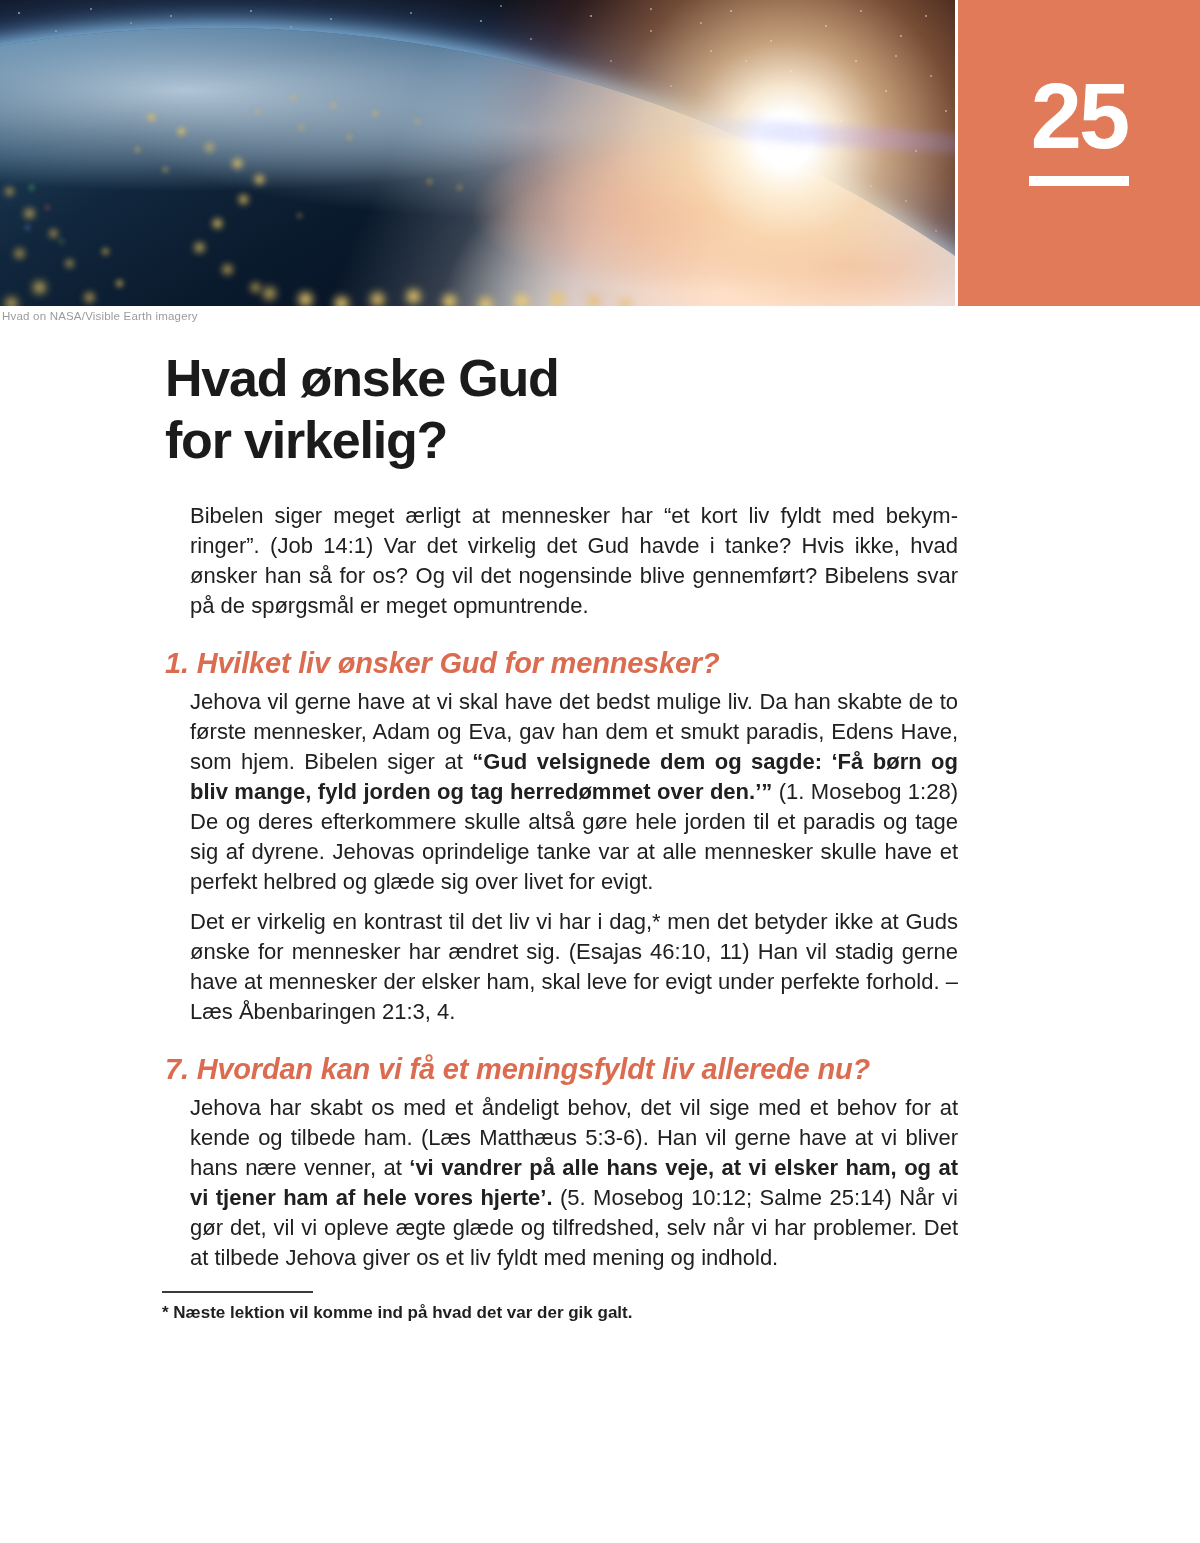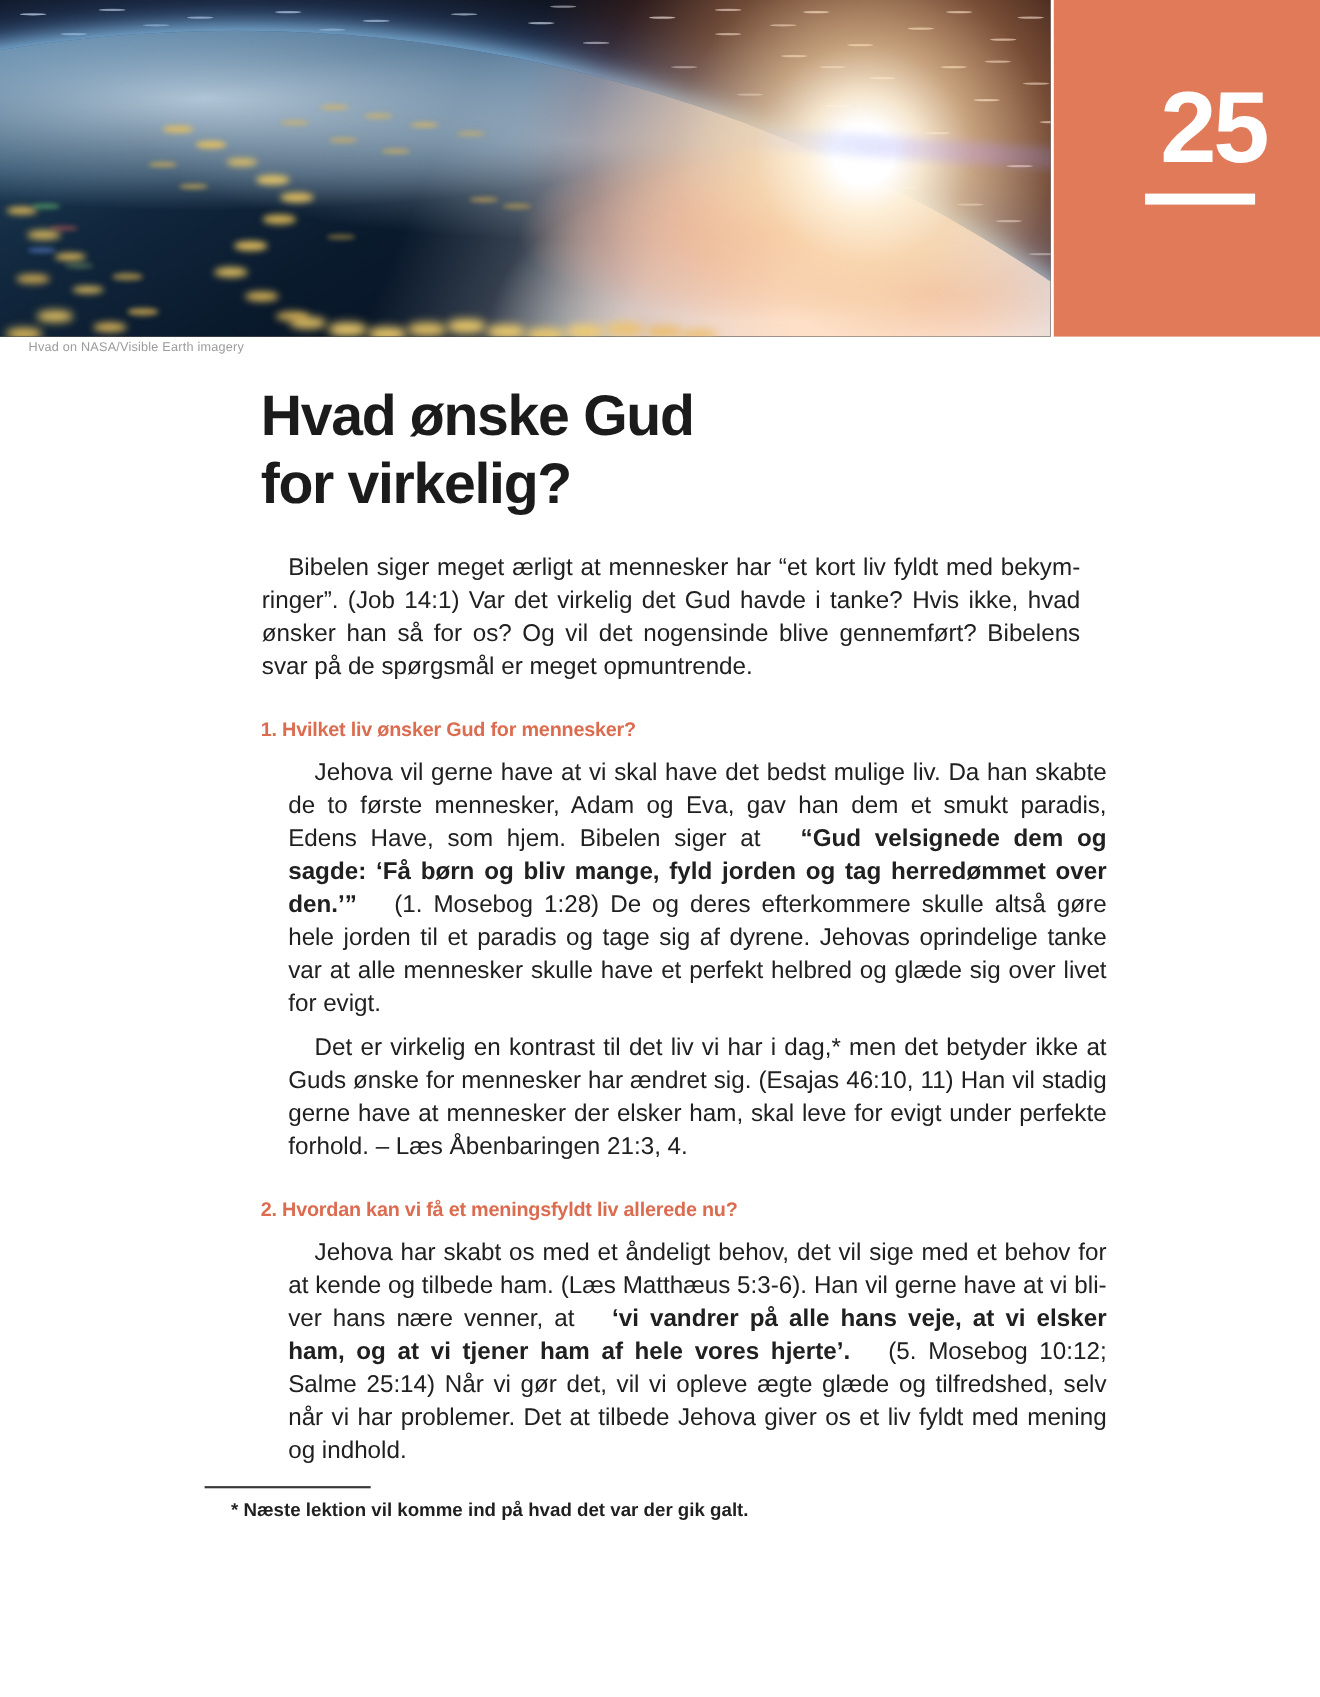--- a/index.html
+++ b/index.html
@@ -1,19 +1,19 @@
 <!DOCTYPE html>
 <html lang="da" style="--accent: #e17a58; --heading: #db6c50;"><head>
 <meta charset="utf-8">
 <style>
   :root {
     --accent: #e17a58;
     --heading: #db6c50;
   }
-  * { box-sizing: border-box; padding-left: 24px; }
+  * { box-sizing: border-box; }
   html, body { margin: 0; padding: 0; }
   body {
     width: 1200px; height: 1543px;
     background: #ffffff;
     font-family: "Liberation Sans", sans-serif;
     color: #202020;
     position: relative;
     overflow: hidden;
   }
 
@@ -172,22 +172,22 @@
   }
   .body-para {
     margin: 10px 0 10px 25px; width: 768px;
     font-size: 22px; line-height: 30px;
     text-align: justify; hyphens: manual;
     color: #202020;
   }
   .intro { margin-top: 0; margin-bottom: 24px; }
   .section-heading {
     margin: 28px 0 6px 0;
-    font-size: 18px; line-height: 28px; font-weight: bold;
-    color: var(--heading); letter-spacing: -0.2px;
+    font-size: 29px; line-height: 28px; font-weight: bold;
+    color: var(--heading); letter-spacing: -0.2px; font-style: italic;
   }
   .b { font-weight: bold; }
   .footnote-rule { margin: 18px 0 9px -3px; width: 151px; height: 2px; background: #3a3a3a; }
   .footnote { margin: 0 0 0 -3px; font-size: 17px; line-height: 22px; color: #1f1f1f; font-weight: bold; }
 </style>
 </head>
 <body>
 
 <div class="header">
   <div class="hero">
@@ -215,19 +215,19 @@
     <span>Hvad ønske Gud</span><br>
     <span>for virkelig?</span>
   </h1>
 
   <p class="body-para intro"><span>Bibelen siger meget ærligt at mennesker har “et kort liv fyldt med bekym­ringer”. (Job 14:1) Var det virkelig det Gud havde i tanke? Hvis ikke, hvad ønsker han så for os? Og vil det nogensinde blive gennemført? Bibelens svar på de spørgsmål er meget opmuntrende.</span></p>
 
   <div id="sections">
       <h2 class="section-heading">1. Hvilket liv ønsker Gud for mennesker?</h2>
       <p class="body-para"><span>Jehova vil gerne have at vi skal have det bedst mulige liv. Da han skabte de to første mennesker, Adam og Eva, gav han dem et smukt paradis, Edens Have, som hjem. Bibelen siger at </span><span class="b">“Gud velsignede dem og sagde: ‘Få børn og bliv mange, fyld jorden og tag herredømmet over den.’”</span><span> (1. Mosebog 1:28) De og deres efterkommere skulle altså gøre hele jorden til et paradis og tage sig af dyrene. Jehovas oprindelige tanke var at alle mennesker skulle have et perfekt helbred og glæde sig over livet for evigt.</span></p>
       <p class="body-para"><span>Det er virkelig en kontrast til det liv vi har i dag,* men det betyder ikke at Guds ønske for mennesker har ændret sig. (Esajas 46:10, 11) Han vil stadig gerne have at mennesker der elsker ham, skal leve for evigt under perfekte forhold. – Læs Åbenbaringen 21:3, 4.</span></p>
-      <h2 class="section-heading">2. Hvordan kan vi få et meningsfyldt liv allerede nu?</h2>
+      <h2 class="section-heading">7. Hvordan kan vi få et meningsfyldt liv allerede nu?</h2>
       <p class="body-para"><span>Jehova har skabt os med et åndeligt behov, det vil sige med et behov for at kende og tilbede ham. (Læs Matthæus 5:3-6). Han vil gerne have at vi bli­ver hans nære venner, at </span><span class="b">‘vi vandrer på alle hans veje, at vi elsker ham, og at vi tjener ham af hele vores hjerte’.</span><span> (5. Mosebog 10:12; Salme 25:14) Når vi gør det, vil vi opleve ægte glæde og tilfredshed, selv når vi har pro­blemer. Det at tilbede Jehova giver os et liv fyldt med mening og indhold.</span></p>
     </div>
 
   <div class="footnote-rule"></div>
   <p class="footnote">* Næste lektion vil komme ind på hvad det var der gik galt.</p>
 </main>
 
 </body></html>

